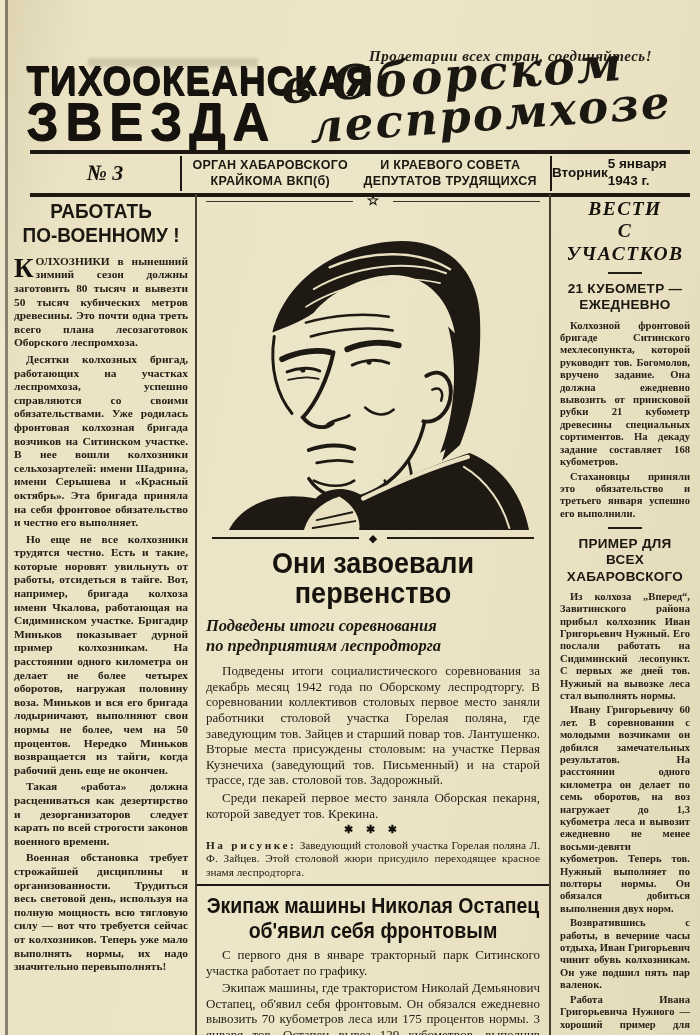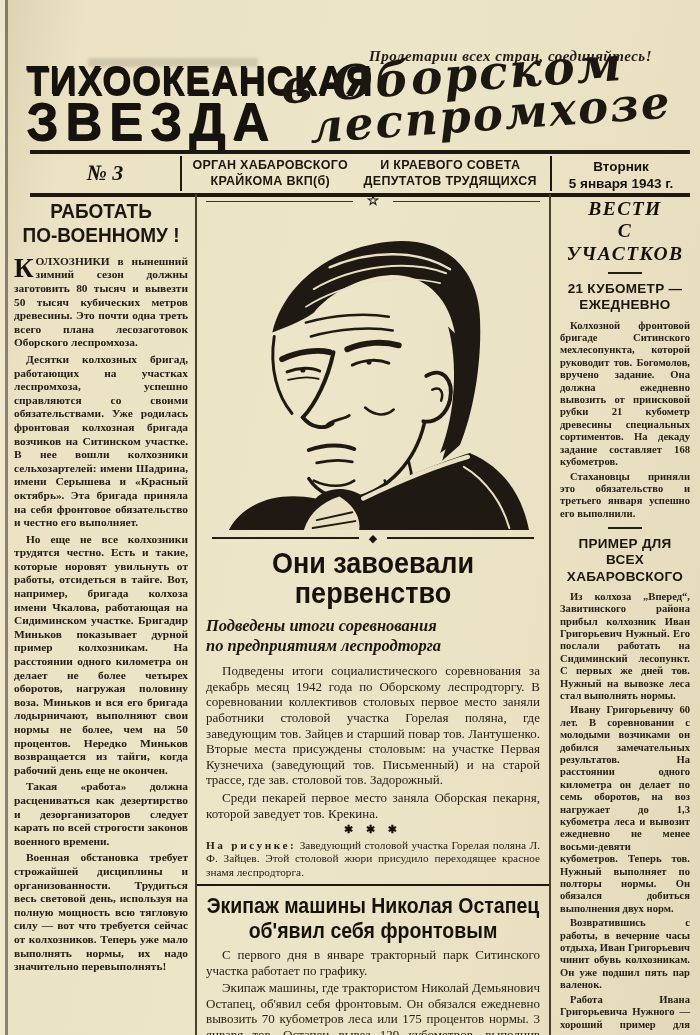--- a/index.html
+++ b/index.html
@@ -28,21 +28,21 @@
 
   .info-bar{position:absolute;left:30px;right:10px;top:150px;
     border-top:4px solid #1d1912;border-bottom:4px solid #1d1912;
     display:flex;align-items:stretch;background:transparent;}
   .issue-no{width:150px;display:flex;align-items:center;justify-content:center;
     font-family:"Liberation Serif",serif;font-weight:bold;font-style:italic;font-size:22px;color:#16130e;}
   .bar-div{width:2px;background:#1d1912;margin:2px 0;}
   .organ{flex:1;display:flex;align-items:center;justify-content:center;
     font-family:"Liberation Sans",sans-serif;font-weight:bold;font-size:12.5px;line-height:1.3;
     letter-spacing:.3px;color:#1b1711;text-align:center;padding:3px 4px;}
-  .date-box{width:138px;display:flex;flex-direction:column;align-items:center;justify-content:flex-end;
+  .date-box{width:138px;display:flex;flex-direction:row;align-items:center;justify-content:flex-end;
     font-family:"Liberation Sans",sans-serif;font-weight:bold;font-size:13.5px;line-height:1.25;color:#16130e;}
 
   
   .columns{position:absolute;left:12px;right:8px;top:194px;bottom:0;display:flex;overflow:hidden;}
   .col-left{width:174px;padding:2px 7px 0 2px;border-right:2px solid #46402f;overflow:hidden;}
   .col-center{width:334px;padding:0 9px;overflow:hidden;}
   .col-right{flex:1;border-left:2px solid #46402f;padding:2px 2px 0 9px;overflow:hidden;}
 
   
   .left-title{font-family:"Liberation Sans",sans-serif;font-weight:bold;font-size:19px;line-height:1.18;

